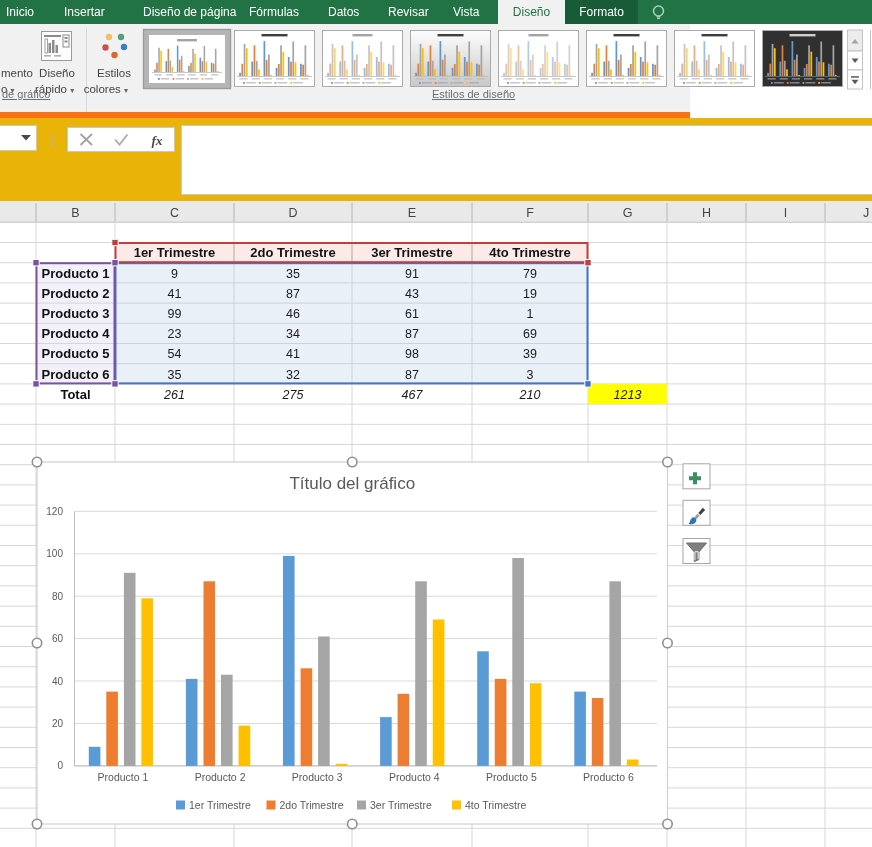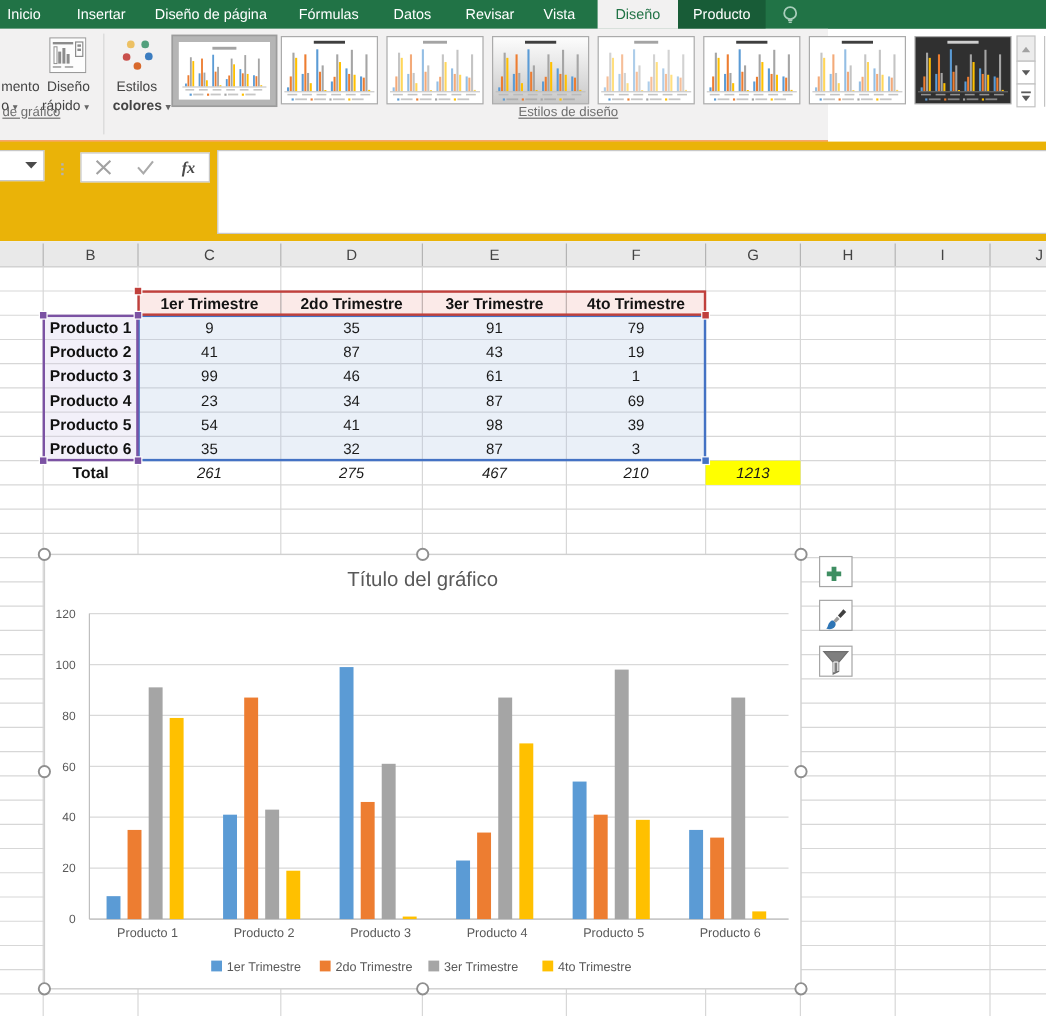--- a/index.html
+++ b/index.html
@@ -1,35 +1,35 @@
 <!DOCTYPE html>
 <html><head><meta charset="utf-8">
 <style>
 * { margin:0; padding:0; box-sizing:border-box; }
 html,body { width:872px; height:847px; overflow:hidden; font-family:"Liberation Sans",sans-serif; background:#fff; }
 .abs { position:absolute; }
 #tabbar { position:absolute; left:0; top:0; width:872px; height:24px; background:#217346; }
 .tab { position:absolute; top:0; height:24px; line-height:25px; color:#fff; font-size:12px; text-align:center; }
-#ribbon { position:absolute; left:0; top:24px; width:690px; height:94px; background:#f2f1f1; border-bottom:1px solid #f97316; }
+#ribbon { position:absolute; left:0; top:24px; width:690px; height:94px; background:#f2f1f1; border-bottom:6px solid #f97316; }
 .rtxt { position:absolute; font-size:11.5px; color:#444; white-space:nowrap; }
 .glabel { position:absolute; top:64px; font-size:11px; color:#6e6e6e; white-space:nowrap;text-decoration:underline; }
 #fbar { position:absolute; left:0; top:118px; width:872px; height:83px; background:#eab308; }
 .wbox { position:absolute; background:#fff; border:1px solid #c8c8c8; }
 </style></head>
 <body>
 <div id="tabbar">
   <span class="tab" style="left:6px;">Inicio</span>
   <span class="tab" style="left:64px;">Insertar</span>
-  <span class="tab" style="left:129px;">Diseño de página</span>
+  <span class="tab" style="left:143px;">Diseño de página</span>
   <span class="tab" style="left:249px;">Fórmulas</span>
   <span class="tab" style="left:328px;">Datos</span>
   <span class="tab" style="left:388px;">Revisar</span>
   <span class="tab" style="left:453px;">Vista</span>
   <span class="tab" style="left:498px;width:67px;background:#f2f1f1;color:#217346;">Diseño</span>
-  <span class="tab" style="left:565px;width:73px;background:#185c37;">Producto</span>
+  <span class="tab" style="left:565px;width:73px;background:#185c37;">Formato</span>
   <svg class="abs" style="left:650px;top:4px;" width="17" height="17" viewBox="0 0 17 17">
       <circle cx="8.5" cy="7" r="5" fill="none" stroke="#a9cebb" stroke-width="1.5"></circle>
       <rect x="6.7" y="12" width="3.6" height="1.6" fill="#a9cebb"></rect>
       <rect x="7.2" y="14" width="2.6" height="1.2" fill="#a9cebb"></rect>
     </svg>
 </div>
 <div id="ribbon">
   <div class="rtxt" style="left:1px;top:43px;">mento</div>
   <div class="rtxt" style="left:1px;top:59px;">o <span style="font-size:8px;color:#666;">▾</span></div>
   <svg class="abs" style="left:41px;top:7px;" width="31" height="30" viewBox="0 0 31 30">
@@ -49,21 +49,21 @@
   <div class="rtxt" style="left:35px;top:59px;width:44px;text-align:left;">rápido <span style="font-size:8px;color:#666;">▾</span></div>
   <div class="abs" style="left:86px;top:4px;width:1px;height:84px;background:#d8d8d8;"></div>
   <svg class="abs" style="left:96px;top:6px;" width="37" height="34" viewBox="0 0 37 34">
     <circle cx="13" cy="7" r="3.2" fill="#edc164"></circle>
       <circle cx="25" cy="7" r="3.2" fill="#53a07d"></circle>
     <circle cx="9.5" cy="17.5" r="3.2" fill="#c9504c"></circle>
       <circle cx="28" cy="17" r="3.2" fill="#3c7dc0"></circle>
     <circle cx="18.5" cy="25" r="3.2" fill="#d8692c"></circle>
     </svg>
   <div class="rtxt" style="left:88px;top:43px;width:52px;text-align:center;">Estilos</div>
-  <div class="rtxt" style="left:92px;top:59px;width:52px;text-align:center;font-weight:bold;">colores <span style="font-size:8px;color:#666;">▾</span></div>
+  <div class="rtxt" style="left:76px;top:59px;width:52px;text-align:right;">colores <span style="font-size:8px;color:#666;">▾</span></div>
   <svg class="abs" style="left:0;top:0;" width="872" height="94" viewBox="0 0 872 94">
       <g transform="translate(0,-24)">
         <defs>
           <linearGradient id="tg" x1="0" y1="0" x2="0" y2="1">
             <stop offset="0" stop-color="#fdfdfd"></stop>
             <stop offset="1" stop-color="#c8c8c8"></stop>
           </linearGradient>
         </defs>
         <rect x="143.5" y="29.5" width="87" height="59" fill="#b5b5b5" stroke="#9c9c9c" stroke-width="1.4"></rect>
         <rect x="149" y="35" width="76" height="48" fill="#fff"></rect>

